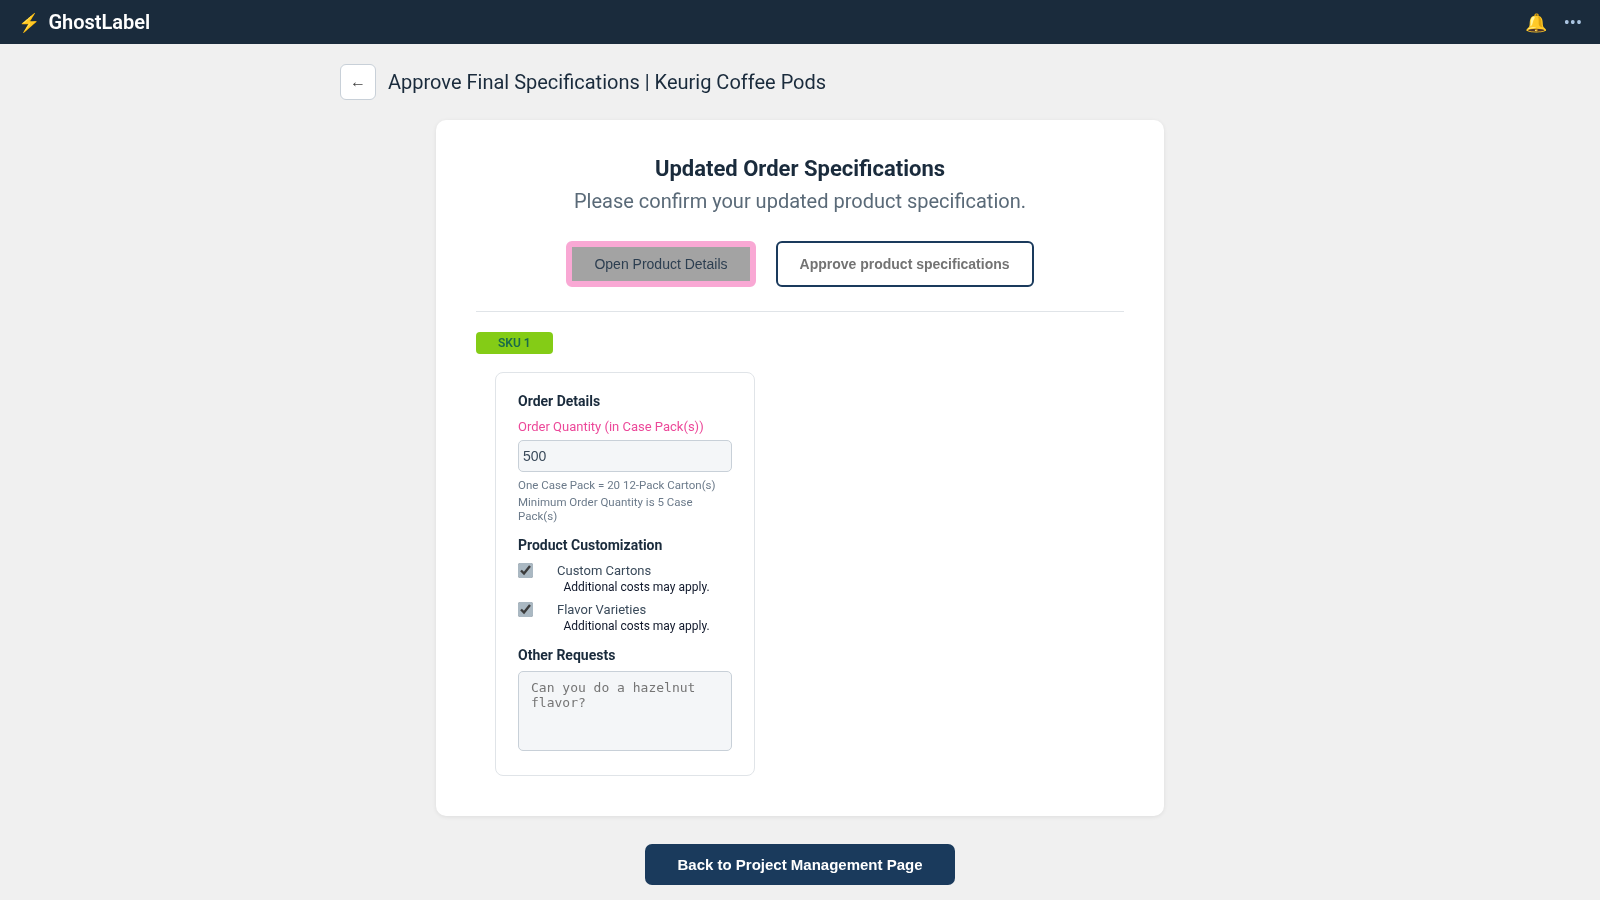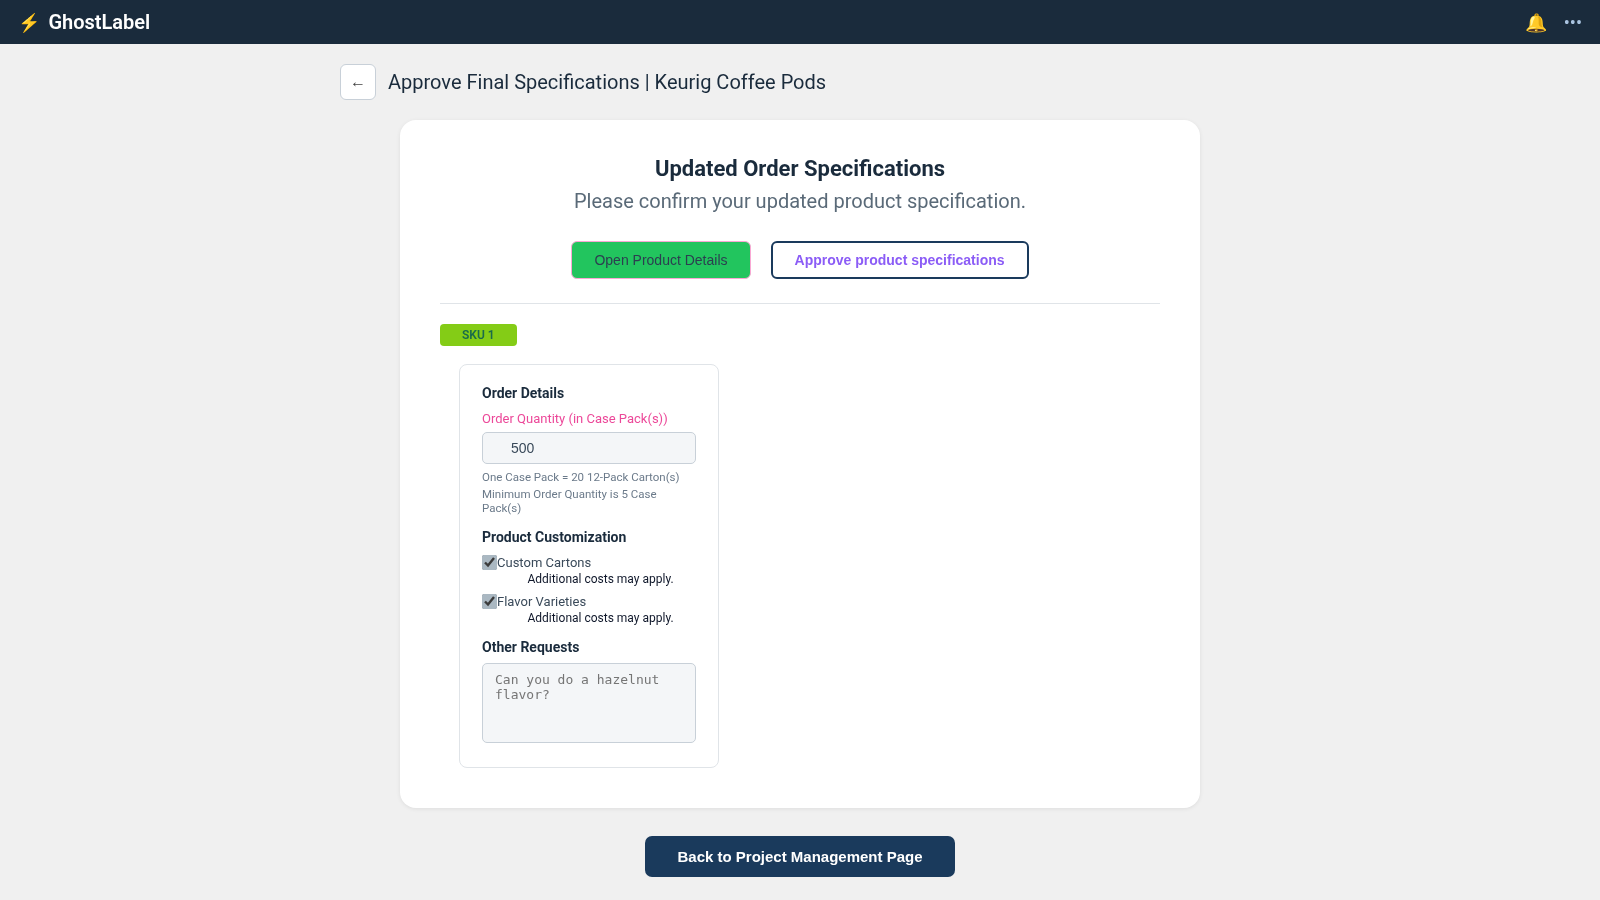--- a/index.html
+++ b/index.html
@@ -80,23 +80,23 @@
 
     .page-title {
       font-size: 20px;
       font-weight: 400;
       color: #1a2b3c;
     }
 
     
     .main-card {
       background: #ffffff;
-      border-radius: 16px;
+      border-radius: 10px;
       margin: 0 auto;
-      width: 800px;
+      width: 728px;
       padding: 36px 40px 40px 40px;
       box-shadow: 0 1px 4px rgba(0,0,0,0.08);
     }
 
     .card-title {
       text-align: center;
       font-size: 22px;
       font-weight: 700;
       color: #1a2b3c;
       margin-bottom: 8px;
@@ -112,36 +112,36 @@
     
     .action-buttons {
       display: flex;
       justify-content: center;
       gap: 20px;
       margin-bottom: 24px;
     }
 
     .btn-open-details {
       padding: 9px 22px;
-      border: 1px solid #f9a8d4;
+      border: 6px solid #f9a8d4;
       border-radius: 6px;
-      background: #22c55e;
+      background: #a3a3a3;
       font-size: 14px;
       color: #2c3e50;
       cursor: pointer;
       font-weight: 500;
     }
 
     .btn-approve {
       padding: 9px 22px;
       border: 2px solid #1a3a5c;
       border-radius: 6px;
       background: #ffffff;
       font-size: 14px;
-      color: #8b5cf6;
+      color: #737373;
       cursor: pointer;
       font-weight: 600;
     }
 
     
     .divider {
       border: none;
       border-top: 1px solid #e0e4e8;
       margin-bottom: 20px;
     }
@@ -179,21 +179,21 @@
       font-size: 13px;
       color: #ec4899;
       margin-bottom: 6px;
     }
 
     .field-input {
       width: 100%;
       border: 1px solid #c8d0d8;
       border-radius: 5px;
       background: #f4f6f8;
-      padding: 7px 28px;
+      padding: 7px 4px;
       font-size: 14px;
       color: #3a4a5a;
       margin-bottom: 6px;
       outline: none;
     }
 
     .field-hint {
       font-size: 11.5px;
       color: #6b7a8a;
       margin-bottom: 3px;
@@ -210,21 +210,21 @@
     .checkbox-row {
       display: flex;
       flex-direction: column;
       gap: 2px;
       margin-bottom: 8px;
     }
 
     .checkbox-label-row {
       display: flex;
       align-items: center;
-      gap: 0;
+      gap: 24px;
     }
 
     .checkbox-input {
       width: 15px;
       height: 15px;
       accent-color: #aab8c2;
     }
 
     .checkbox-text {
       font-size: 13px;

